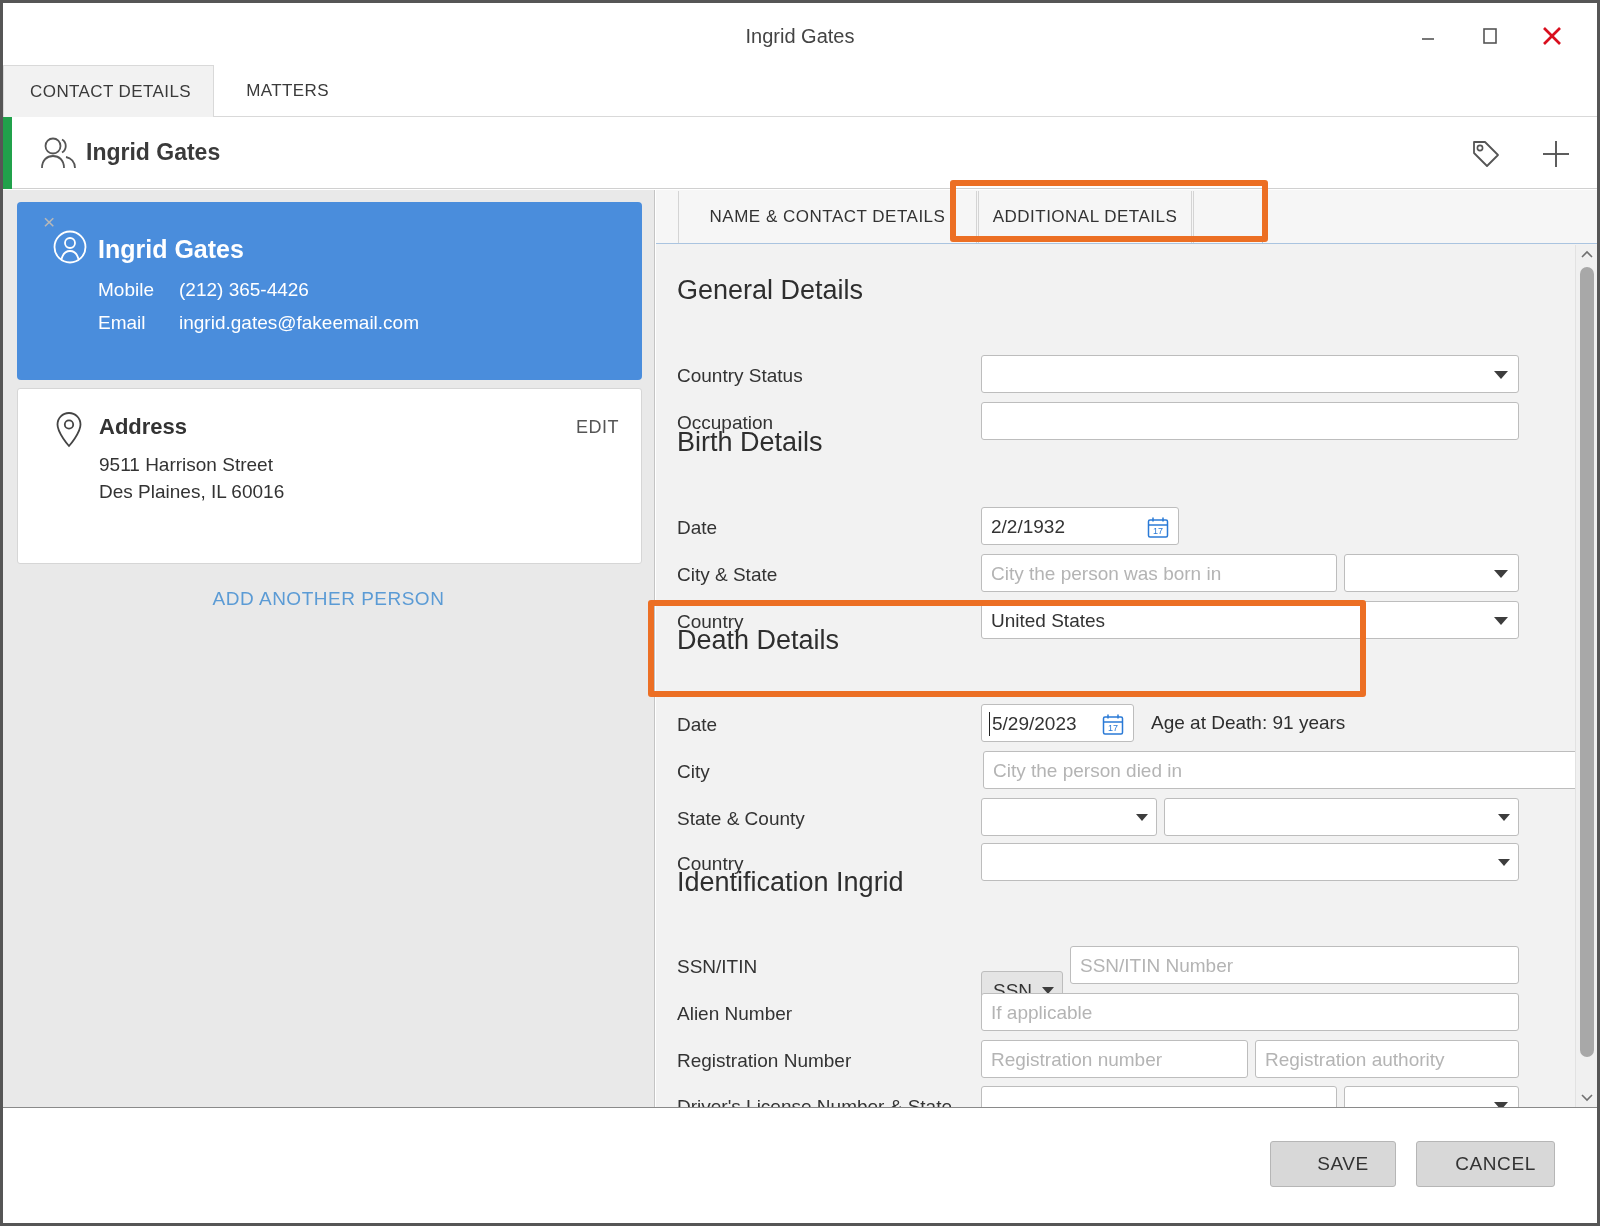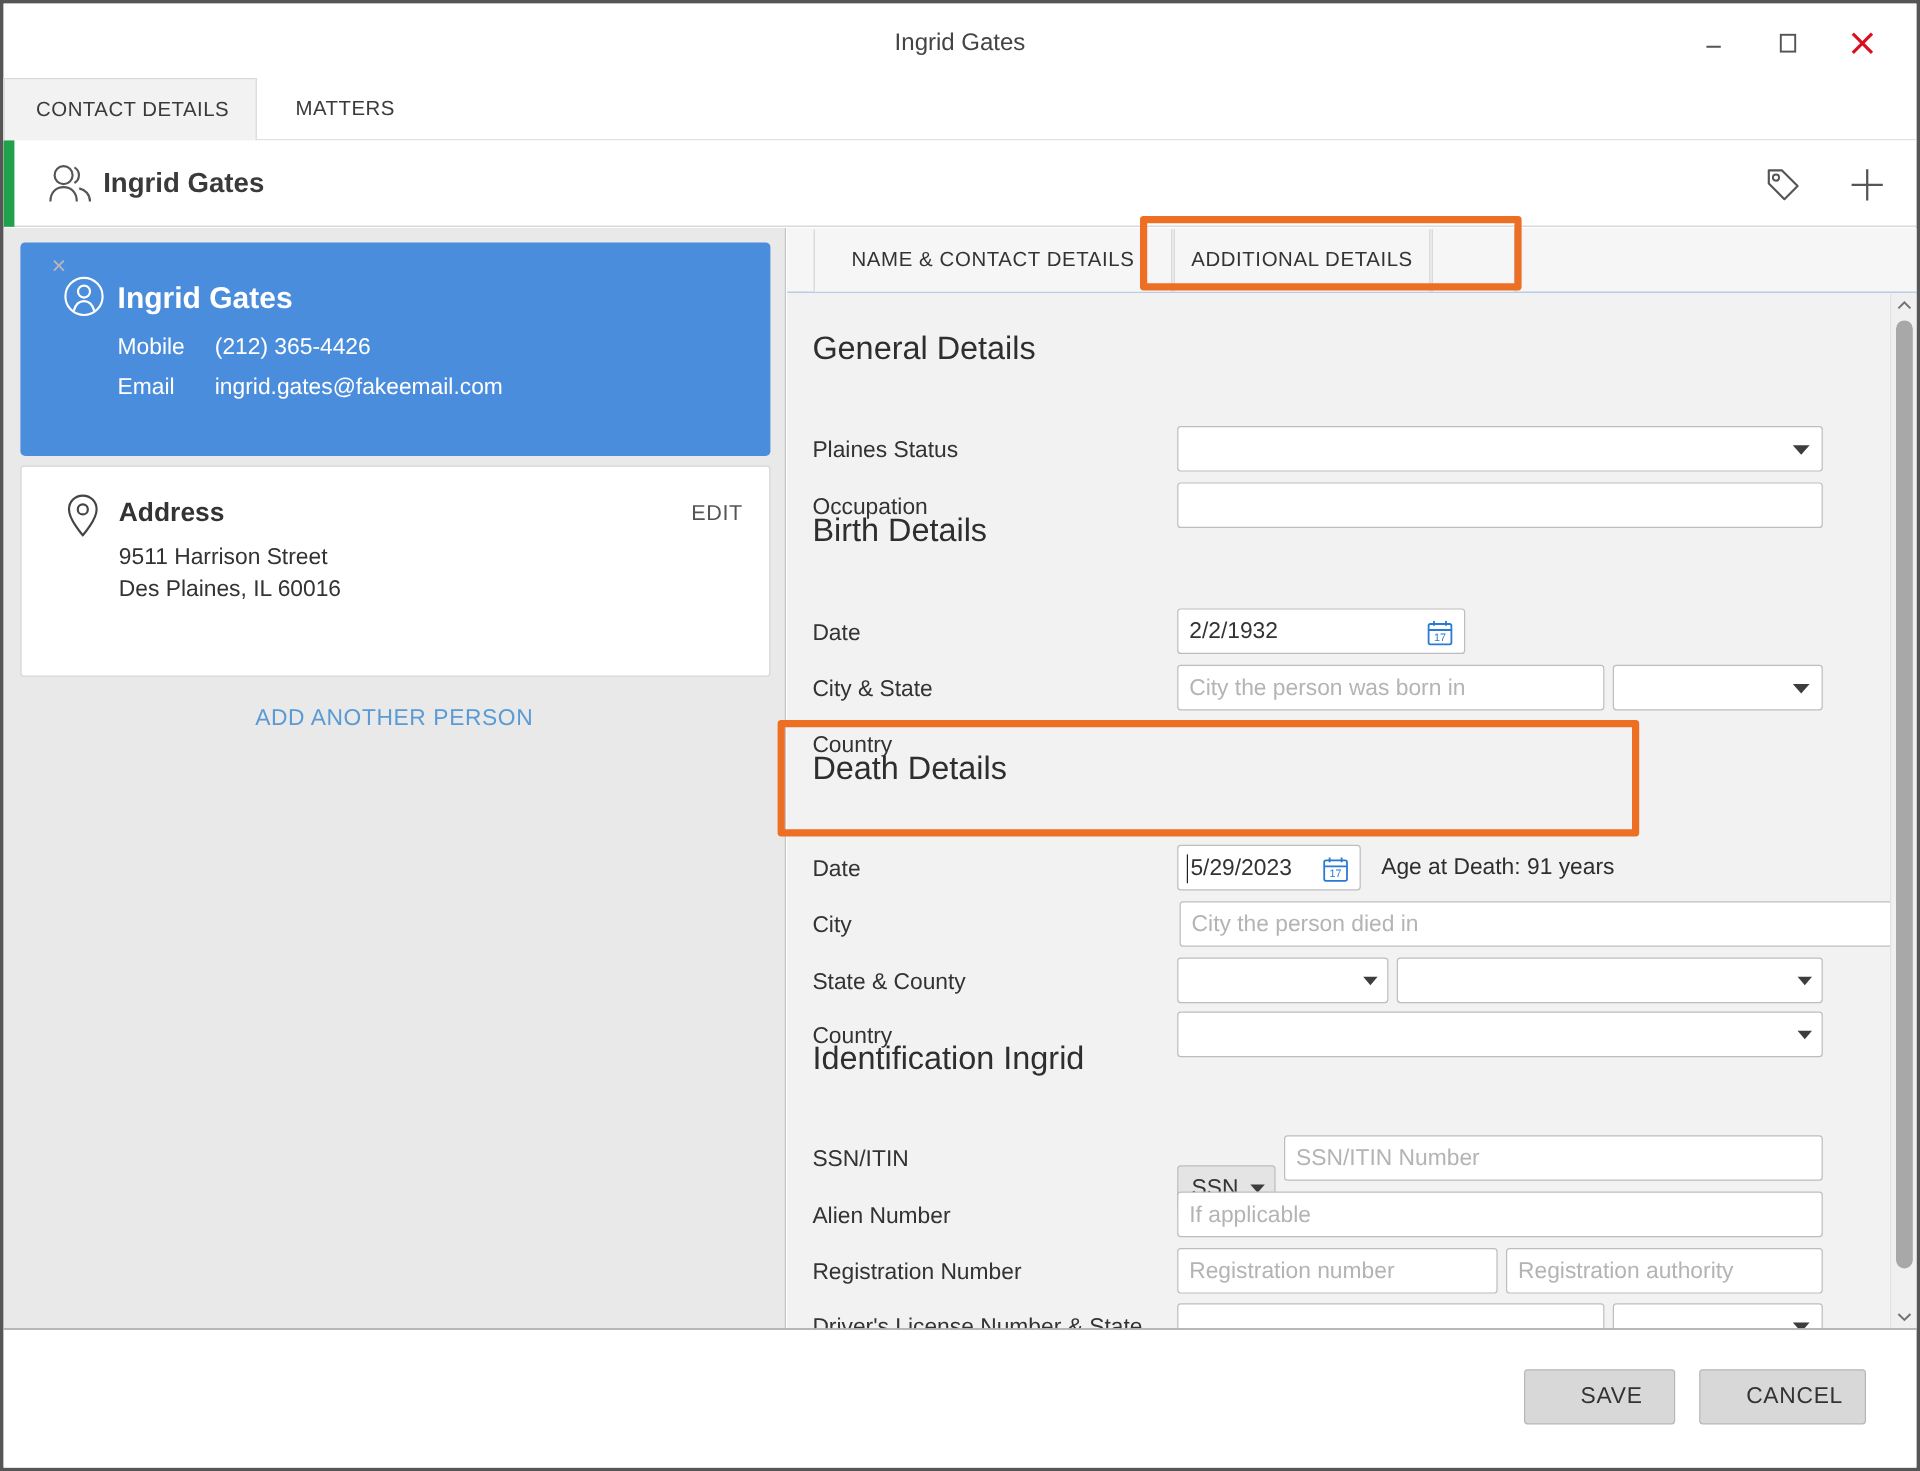--- a/index.html
+++ b/index.html
@@ -351,35 +351,35 @@
       <div class="subtab" style="left:322px; width:214px;">
         <span>ADDITIONAL DETAILS</span>
       </div>
       <div class="subtab-extra" style="left:537px;"></div>
     </div>
 
     <div class="formarea">
 
       <div class="sec-title" style="top:30px;">General Details</div>
 
-      <div class="flabel" style="top:120px;">Plaines Status</div>
+      <div class="flabel" style="top:120px;">Country Status</div>
       <div class="fctl" style="left:325px; top:110px; width:538px;">
         <span class="txt"></span>
         <span class="caret"></span>
       </div>
 
       <div class="flabel" style="top:167px;">Occupation</div>
       <div class="fctl" style="left:325px; top:157px; width:538px;">
         <span class="txt"></span>
       </div>
 
       <div class="sec-title" style="top:182px;">Birth Details</div>
 
       <div class="flabel" style="top:272px;">Date</div>
-      <div class="fctl" style="left:325px; top:262px; width:240px;">
+      <div class="fctl" style="left:325px; top:262px; width:198px;">
         <span class="txt">2/2/1932</span>
         <span class="calicon">
           <svg width="24" height="24" viewBox="0 0 24 24">
             <rect x="2.5" y="4" width="19" height="17" rx="1.5" fill="none" stroke="#2a7ad6" stroke-width="1.5"></rect>
             <line x1="2.5" y1="9" x2="21.5" y2="9" stroke="#2a7ad6" stroke-width="1.5"></line>
             <line x1="7" y1="1.5" x2="7" y2="5.5" stroke="#2a7ad6" stroke-width="1.5"></line>
             <line x1="17" y1="1.5" x2="17" y2="5.5" stroke="#2a7ad6" stroke-width="1.5"></line>
             <text x="12" y="18" font-size="9" fill="#2a7ad6" text-anchor="middle" font-family="Liberation Sans, sans-serif">17</text>
           </svg>
         </span>
@@ -388,20 +388,24 @@
       <div class="flabel" style="top:319px;">City &amp; State</div>
       <div class="fctl" style="left:325px; top:309px; width:356px;">
         <span class="ph">City the person was born in</span>
       </div>
       <div class="fctl" style="left:688px; top:309px; width:175px;">
         <span class="txt"></span>
         <span class="caret"></span>
       </div>
 
       <div class="flabel" style="top:366px;">Country</div>
+      <div class="fctl" style="left:325px; top:356px; width:538px;">
+        <span class="txt">United States</span>
+        <span class="caret"></span>
+      </div>
 
       <div class="sec-title" style="top:380px;">Death Details</div>
 
       <div class="flabel" style="top:469px;">Date</div>
       <div class="fctl" style="left:325px; top:459px; width:153px;">
         <span class="caretcursor" style="left:7px; top:7px; height:24px;"></span>
         <span class="txt" style="left:10px;">5/29/2023</span>
         <span class="calicon">
           <svg width="24" height="24" viewBox="0 0 24 24">
             <rect x="2.5" y="4" width="19" height="17" rx="1.5" fill="none" stroke="#2a7ad6" stroke-width="1.5"></rect>

